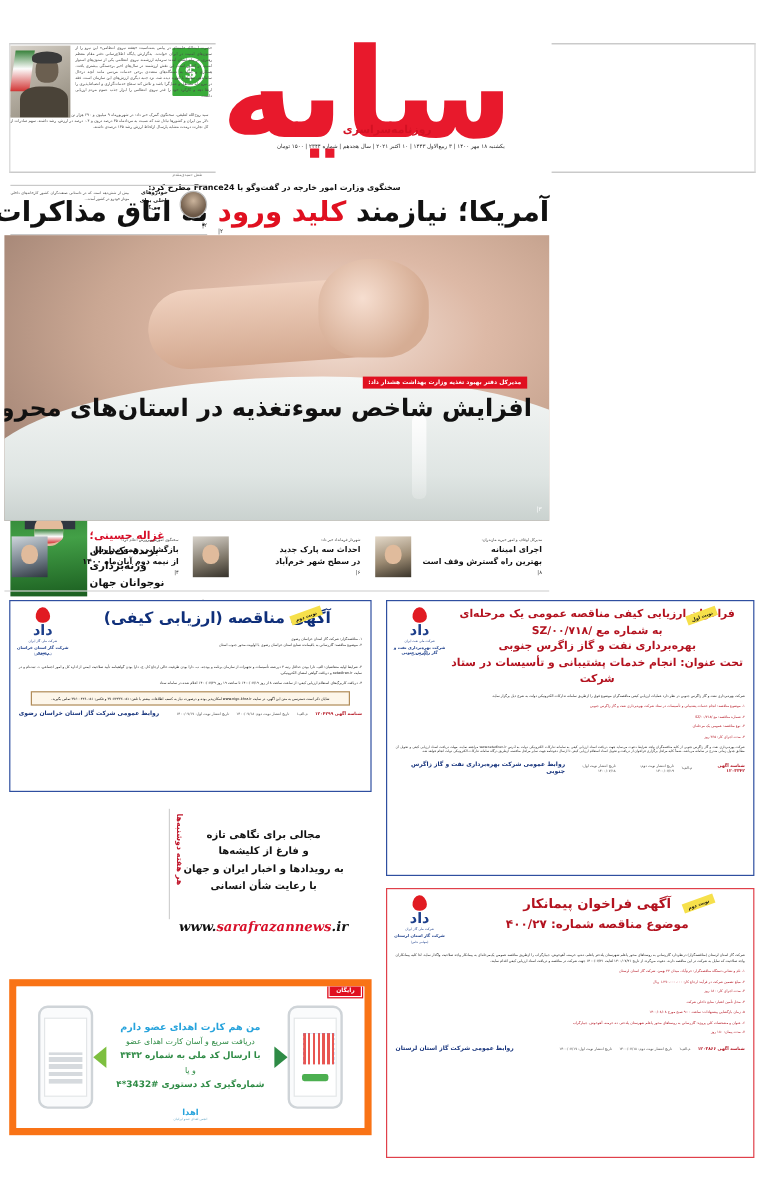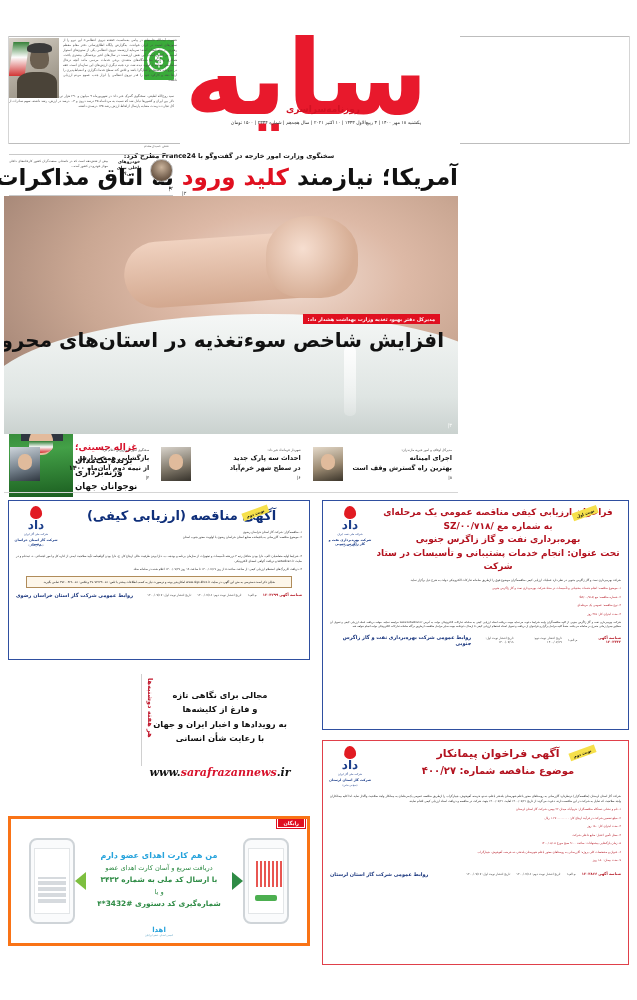--- a/index.html
+++ b/index.html
@@ -301,21 +301,21 @@
   }
   .triple-page { font-size: 4.4px; color: #333; margin-top: 2px; }
 
   
   .ad {
     position: absolute; background: #fff; overflow: hidden;
   }
   .ad-inner { position: absolute; inset: 0; padding: 5px 7px; }
   .ad-border-blue { border: 1.4px solid #2f4fa0; }
   .ad-border-red  { border: 1.4px solid #e0404a; }
-  .ad-border-grey { border: 3px solid #f97316; }
+  .ad-border-grey { border: 6px solid #f97316; }
 
   .nigc-logo {
     width: 40px; height: 44px; position: relative; flex: 0 0 40px;
   }
   .nigc-flame {
     position: absolute; left: 14px; top: 0; width: 12px; height: 13px;
     background: #e11b22;
     border-radius: 50% 50% 50% 50% / 62% 62% 38% 38%;
     transform: rotate(-4deg);
   }

